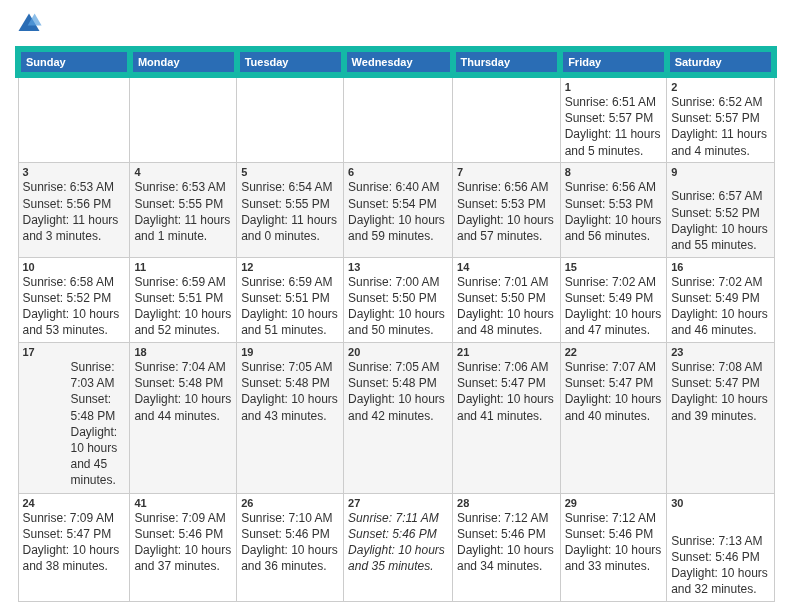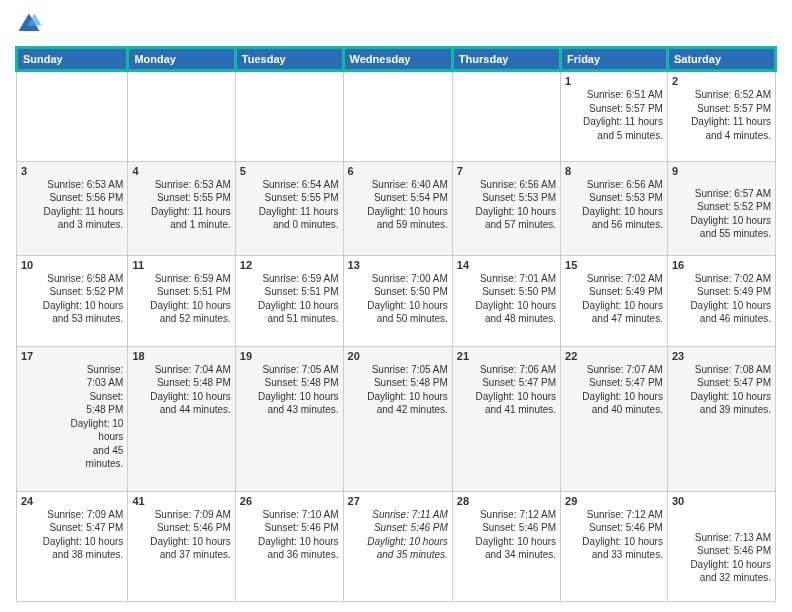--- a/index.html
+++ b/index.html
@@ -66,45 +66,44 @@
       width: 100%;
       font-size: 9px;
     }
     .calendar th {
       background: #2a6db5;
       color: #fff;
       text-align: left;
       padding: 4px 5px;
       font-size: 11px;
       font-weight: bold;
-      border: 3px solid #14b8a6;
+      border: 6px solid #14b8a6;
     }
     .calendar td {
       border: 1px solid #ccc;
       vertical-align: top;
       padding: 3px 4px;
       width: 113px;
       height: 80px;
       background: #fff;
     }
     .calendar tr:nth-child(even) td {
       background: #f5f5f5;
     }
     .day-num {
       font-size: 11px;
       font-weight: bold;
       color: #333;
       display: block;
       margin-bottom: 1px;
     }
     .day-info {
-      font-size: 10px;
+      font-size: 12px;
       color: #333;
       line-height: 1.35;
-      text-align: right;
     }
     .empty-cell {
       background: #fff !important;
     }
   </style>
 </head>
 <body>
 
 <div class="page">
   <div class="header">

